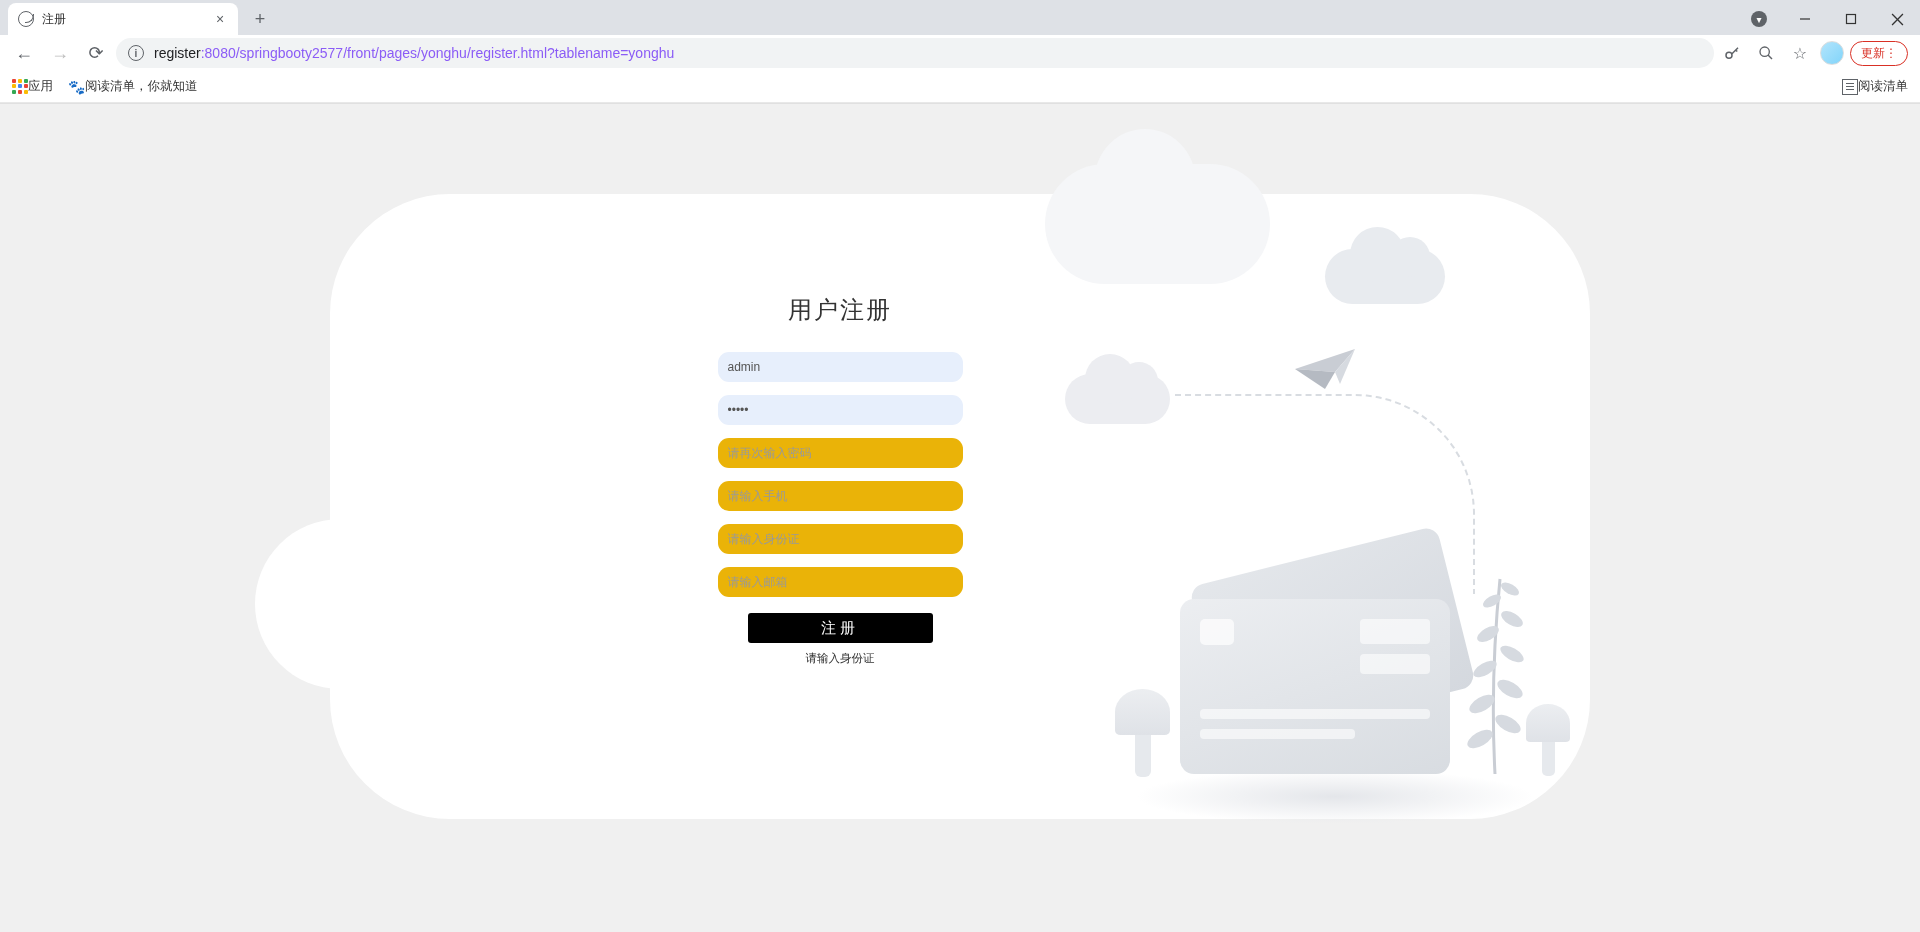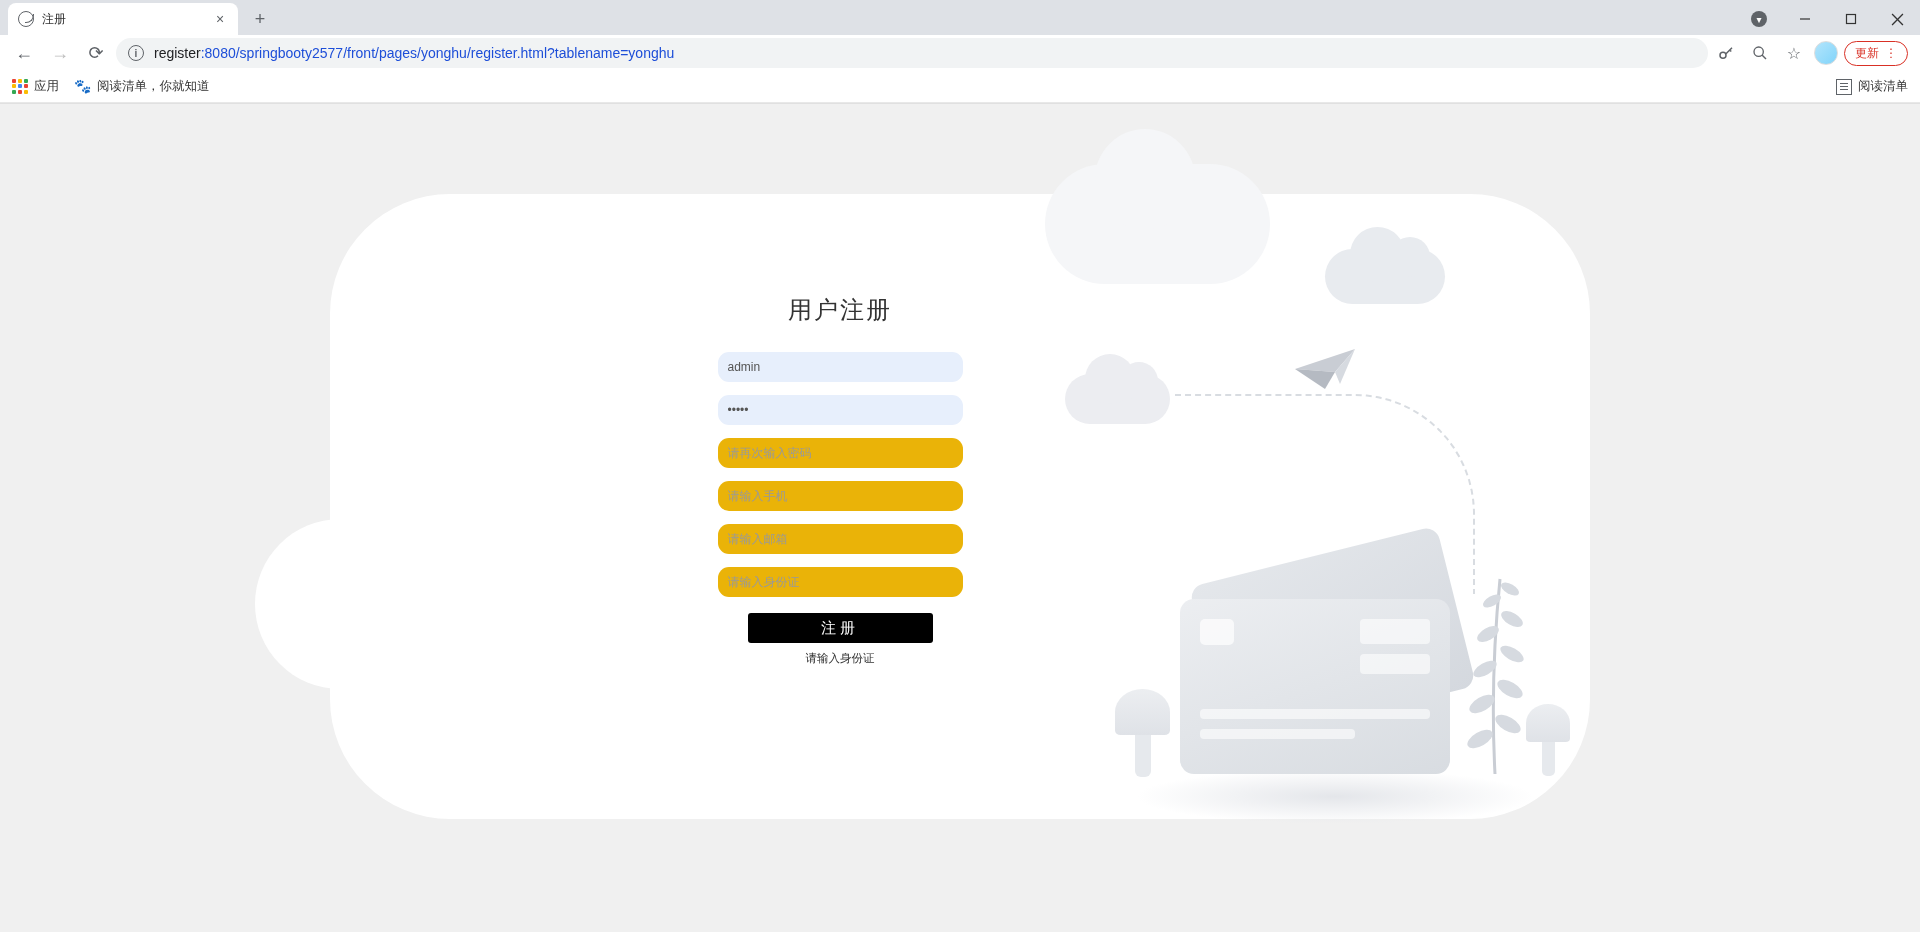--- a/index.html
+++ b/index.html
@@ -112,21 +112,21 @@
       color: #202124;
     }
     .url-field .info-icon {
       width: 16px; height: 16px;
       border: 1.5px solid #5f6368;
       border-radius: 50%;
       display: flex; align-items: center; justify-content: center;
       font-size: 10px; font-weight: bold; color: #5f6368;
     }
     .url-field .host { color: #202124; }
-    .url-field .path { color: #1d4ed8; text-align: right; }
+    .url-field .path { color: #8b5cf6; text-align: right; }
     .addr-right {
       display: flex; align-items: center; gap: 6px;
       padding-right: 4px;
     }
     .addr-right .ic {
       width: 28px; height: 28px;
       display: flex; align-items: center; justify-content: center;
       color: #5f6368; font-size: 16px;
       cursor: pointer;
     }
@@ -134,34 +134,34 @@
       width: 24px; height: 24px; border-radius: 50%;
       background: linear-gradient(135deg,#b3e5fc,#81d4fa);
       border: 1px solid #ddd;
     }
     .update-btn {
       border: 1px solid #d93025;
       color: #d93025;
       border-radius: 14px;
       padding: 3px 10px;
       font-size: 12px;
-      display: flex; align-items: center; gap: 6px;
+      display: flex; align-items: center; 
       cursor: pointer;
     }
     .bookmarks-bar {
       height: 32px;
       display: flex;
       align-items: center;
       padding: 0 12px;
       gap: 16px;
       font-size: 12.5px;
       color: #333;
       border-bottom: 1px solid #e8e8e8;
     }
-    .bm-item { display: flex; align-items: center; gap: 6px; cursor: pointer; font-family: Liberation Mono, monospace; }
+    .bm-item { display: flex; align-items: center; cursor: pointer; }
     .apps-icon {
       width: 16px; height: 16px;
       display: grid; grid-template-columns: repeat(3,1fr); grid-template-rows: repeat(3,1fr);
       gap: 1.5px;
     }
     .apps-icon span { width: 4px; height: 4px; border-radius: 1px; }
     .apps-icon span:nth-child(1){background:#ea4335}
     .apps-icon span:nth-child(2){background:#fbbc04}
     .apps-icon span:nth-child(3){background:#34a853}
     .apps-icon span:nth-child(4){background:#fbbc04}
@@ -477,19 +477,19 @@
         <div class="cap"></div>
         <div class="stem"></div>
       </div>
 
     <div class="form-wrap">
       <div class="form-title">用户注册</div>
       <input class="form-input filled" value="admin" style="">
       <input class="form-input filled" type="password" value="•••••" style="">
       <input class="form-input empty" placeholder="请再次输入密码" style="">
       <input class="form-input empty" placeholder="请输入手机" style="">
+      <input class="form-input empty" placeholder="请输入身份证" style="">
       <input class="form-input empty" placeholder="请输入邮箱" style="">
-      <input class="form-input empty" placeholder="请输入身份证" style="">
       <button class="submit-btn">注册</button>
       <div class="login-link">请输入身份证</div>
     </div>
   </div>
 </div>
 
 </body></html>

